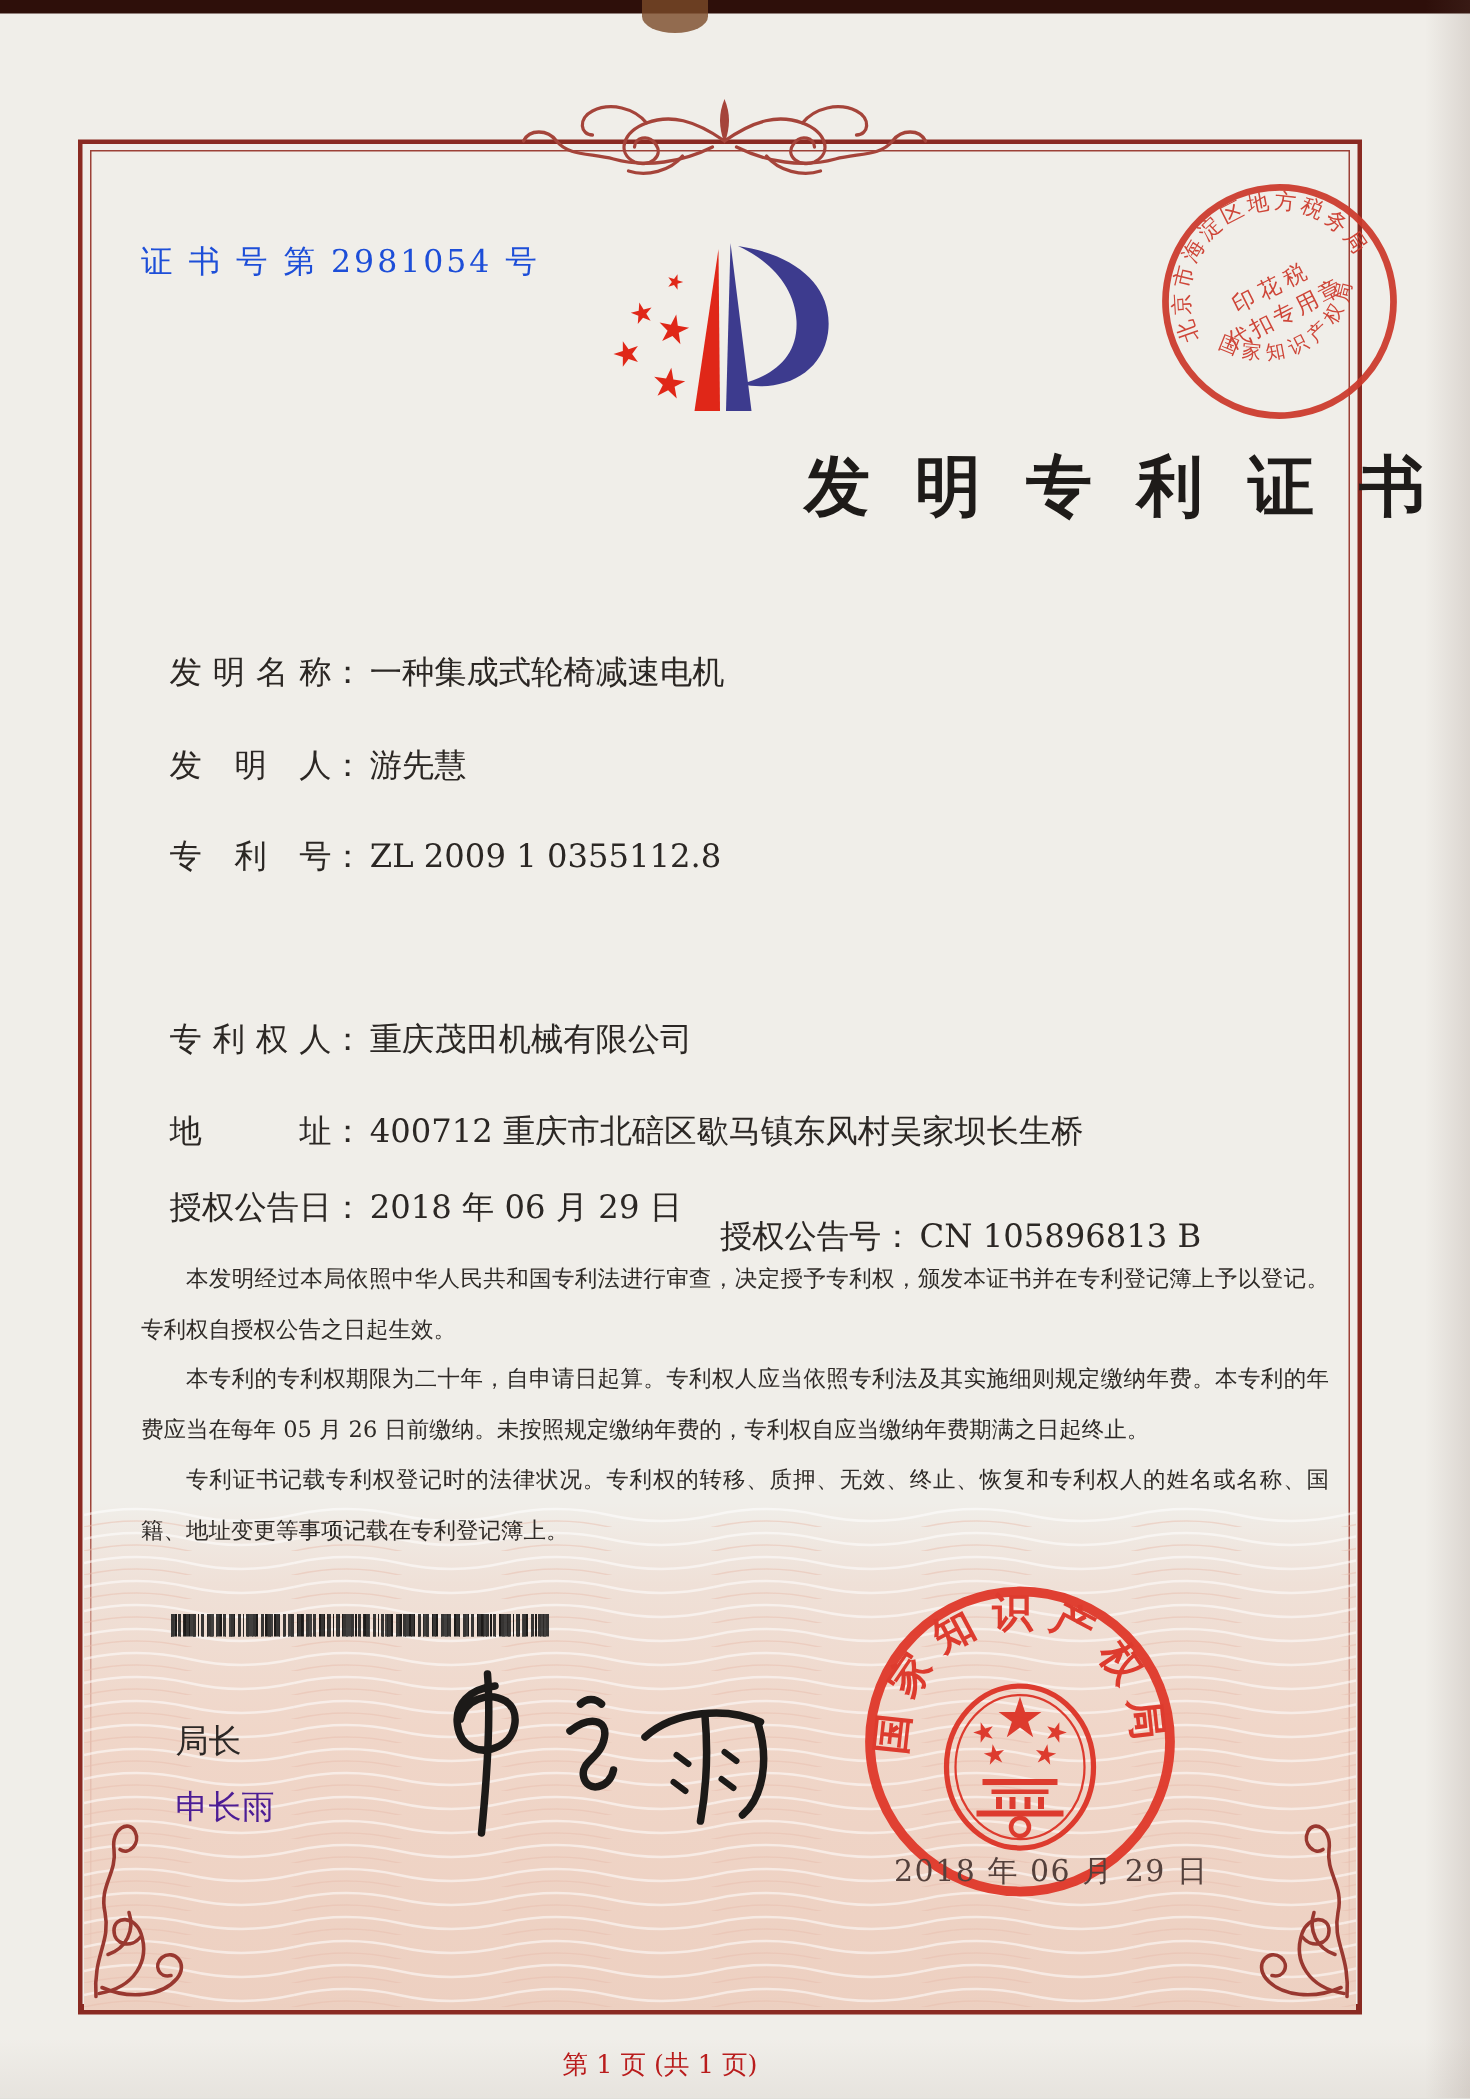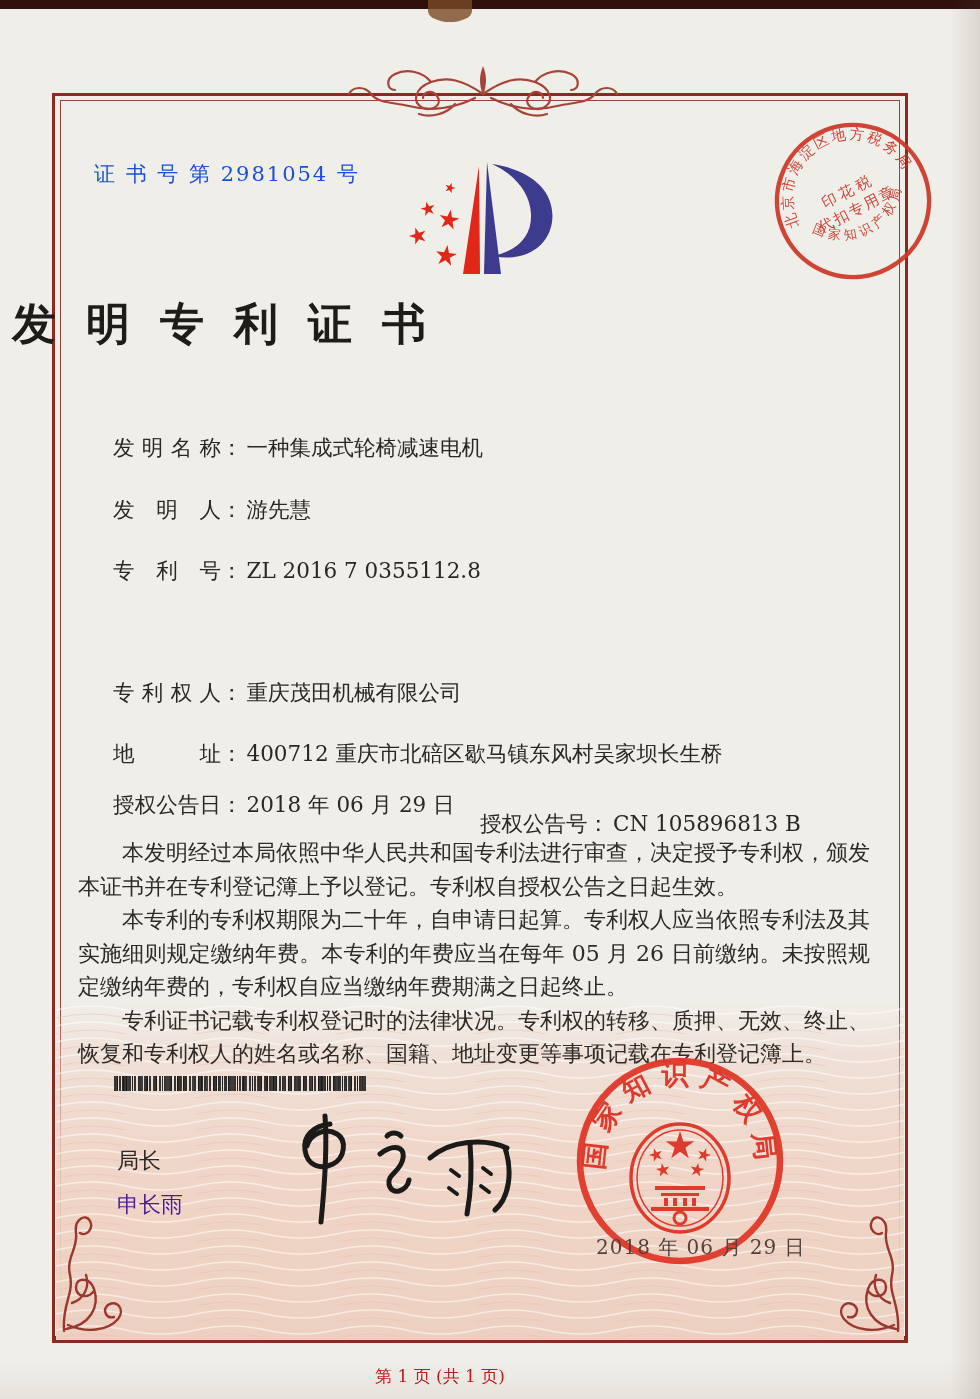--- a/index.html
+++ b/index.html
@@ -20,30 +20,30 @@
                border:1px solid #9c4137;}
 
   
   .pink-zone{position:absolute;left:56px;top:1002px;width:848px;height:338px;z-index:1;
              background:linear-gradient(180deg,rgba(238,208,194,0) 0%,rgba(238,208,194,.45) 16%,
                         rgba(240,210,195,.85) 45%,#edd0c1 100%);}
   .pink-zone svg{position:absolute;left:0;top:0;}
 
   .cert-no{position:absolute;left:94px;top:160px;font-size:21px;letter-spacing:2px;color:#1d4ed8;z-index:2;}
   .logo{position:absolute;left:380px;top:148px;width:240px;height:150px;z-index:2;}
-  .title{position:absolute;left:0;top:295px;width:980px;text-align:left;font-size:44px;font-weight:700;
+  .title{position:absolute;left:0;top:295px;width:980px;text-align:right;font-size:44px;font-weight:700;
          letter-spacing:30px;padding-left:12px;box-sizing:border-box;color:#1e1b19;z-index:2;}
 
   .field-row{position:absolute;left:113px;font-size:21.5px;color:#2b2724;white-space:nowrap;z-index:2;}
   .flabel{display:inline-block;width:108px;text-align:justify;text-align-last:justify;}
   .colon{display:inline-block;}
   .fvalue{display:inline-block;margin-left:4px;}
   .grant-group2{position:absolute;left:367px;top:0;margin-top:19px;}
 
-  .paragraphs{position:absolute;left:78px;top:836px;width:792px;font-size:22px;line-height:33.5px;
+  .paragraphs{position:absolute;left:94px;top:836px;width:792px;font-size:15px;line-height:33.5px;
               text-align:justify;color:#2e2a27;z-index:2;}
   .paragraphs p{margin:0;text-indent:2em;}
 
   .barcode{position:absolute;left:114px;top:1076px;width:252px;height:15px;z-index:2;opacity:.88;
     background:
       repeating-linear-gradient(90deg,#1d1d1d 0 2px,transparent 2px 5px),
       repeating-linear-gradient(90deg,#111 0 1px,transparent 1px 8px),
       repeating-linear-gradient(90deg,#2a2a2a 0 3px,transparent 3px 13px),
       repeating-linear-gradient(90deg,#000 0 1px,transparent 1px 3px);}
 
@@ -147,21 +147,21 @@
 
   <div class="title">发明专利证书</div>
 
   <div class="field-row" style="top:495px">
     <span class="flabel">发明人</span><span class="colon">：</span><span class="fvalue">游先慧</span>
   </div>
   <div class="field-row" style="top:433px">
     <span class="flabel">发明名称</span><span class="colon">：</span><span class="fvalue">一种集成式轮椅减速电机</span>
   </div>
   <div class="field-row" style="top:556px">
-    <span class="flabel">专利号</span><span class="colon">：</span><span class="fvalue">ZL 2016 7 0355112.8</span>
+    <span class="flabel">专利号</span><span class="colon">：</span><span class="fvalue">ZL 2009 1 0355112.8</span>
   </div>
   <div class="field-row" style="top:678px">
     <span class="flabel">专利权人</span><span class="colon">：</span><span class="fvalue">重庆茂田机械有限公司</span>
   </div>
   <div class="field-row" style="top:739px">
     <span class="flabel">地址</span><span class="colon">：</span><span class="fvalue">400712 重庆市北碚区歇马镇东风村吴家坝长生桥</span>
   </div>
   <div class="field-row" style="top:790px">
     <span>
       <span class="flabel">授权公告日</span><span class="colon">：</span><span class="fvalue">2018 年 06 月 29 日</span>

